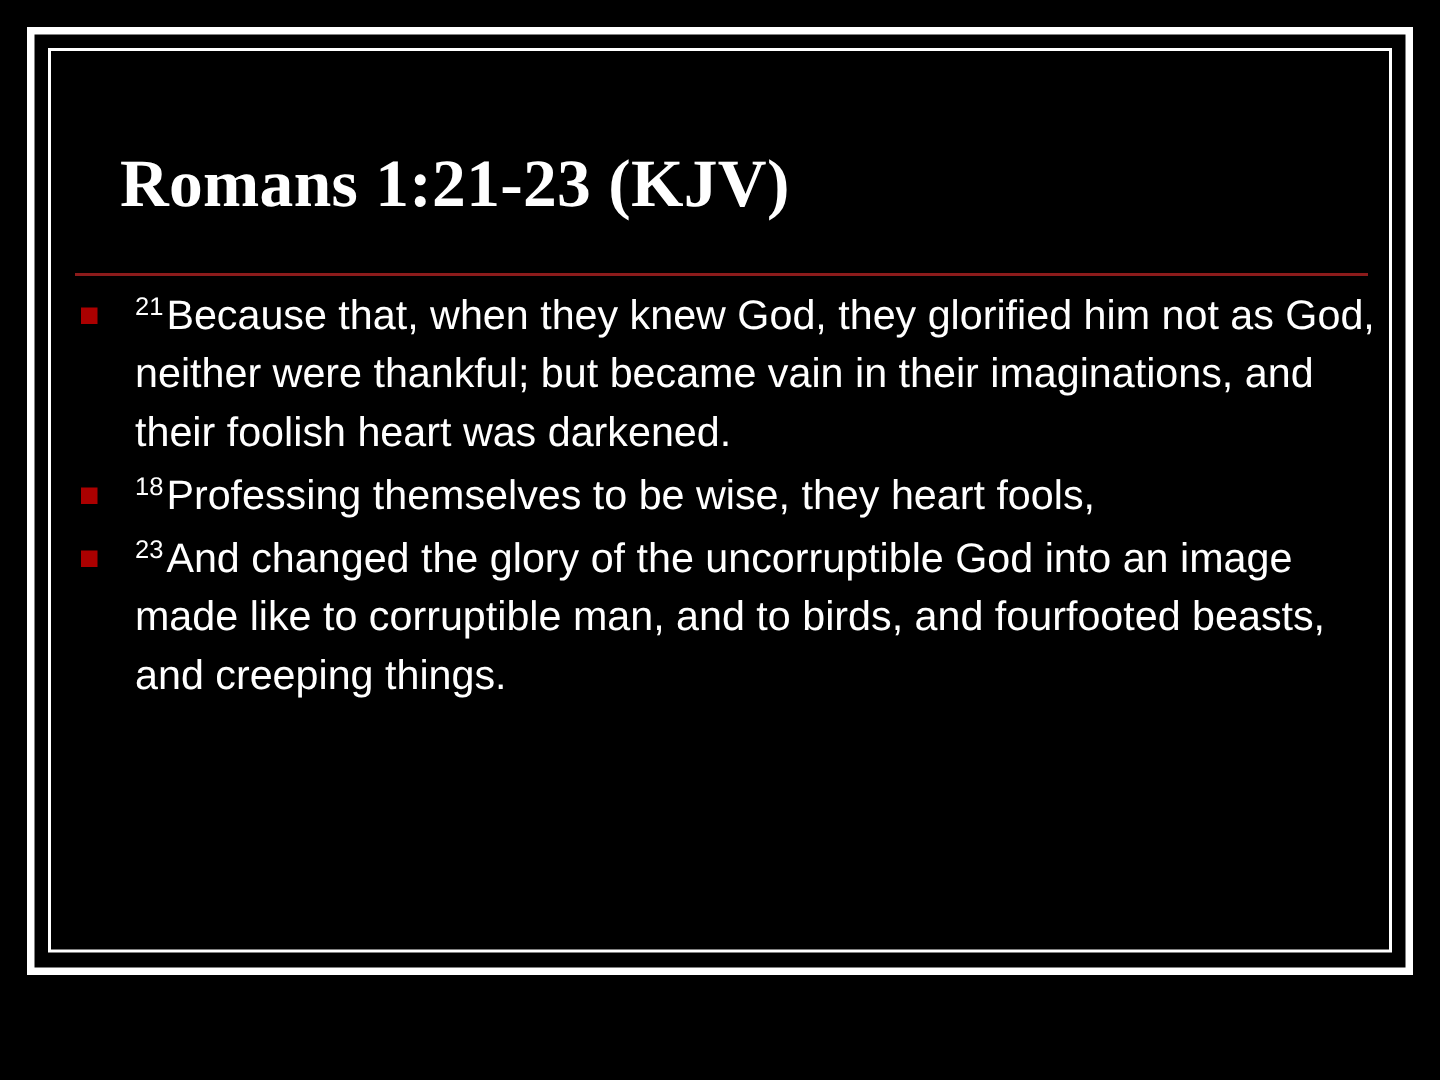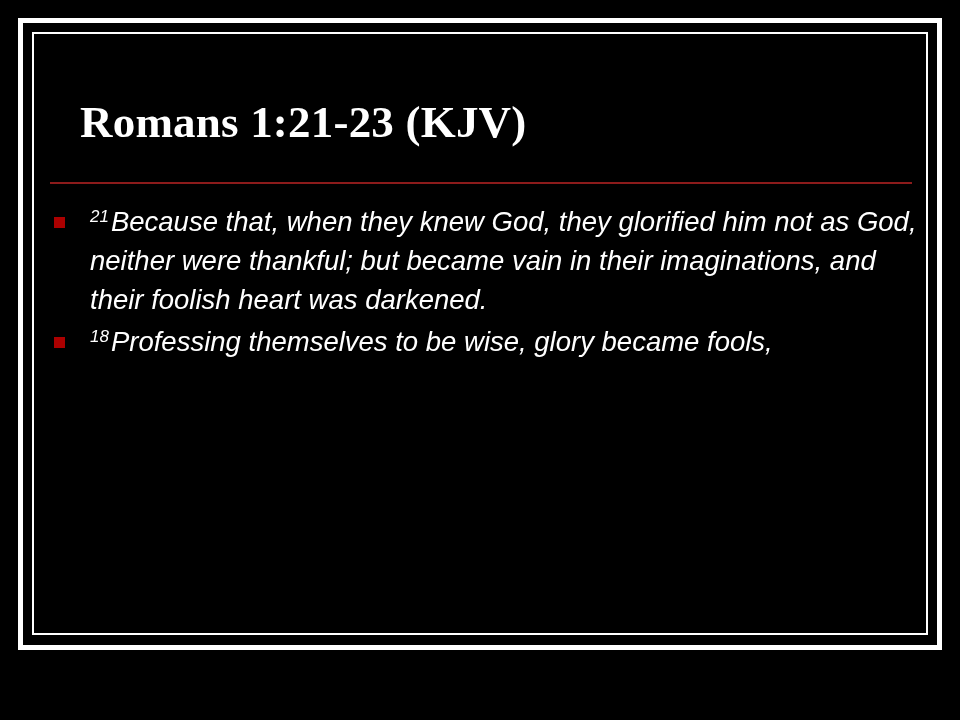--- a/index.html
+++ b/index.html
@@ -73,26 +73,25 @@
     left: 16px;
     top: 148px;
     width: 862px;
     height: 2px;
     background: #8c1b1b;
   }
 
   .body-list {
     position: absolute;
     left: 14px;
-    top: 168px;
+    top: 156px;
     width: 872px;
     margin: 0;
     padding: 0;
     list-style: none;
-    font-style: italic;
   }
 
   .bullet-item {
     position: relative;
     padding-left: 42px;
     margin: 0 0 3px 0;
     color: #ffffff;
     font-family: "Liberation Sans", sans-serif;
     font-size: 27.5px;
     line-height: 39px;
@@ -135,19 +134,23 @@
 
     <ul class="body-list">
 
       <li class="bullet-item">
         <span class="bullet-marker"></span>
         <sup class="verse-num">21</sup><span class="verse-text">Because that, when they knew God, they glorified him not as God, neither were thankful; but became vain in their imaginations, and their foolish heart was darkened.</span>
       </li>
 
       <li class="bullet-item">
         <span class="bullet-marker"></span>
-        <sup class="verse-num">18</sup><span class="verse-text">Professing themselves to be wise, glory became fools,</span>
+        <sup class="verse-num">18</sup><span class="verse-text">Professing themselves to be wise, they heart fools,</span>
       </li>
 
+      <li class="bullet-item">
+        <span class="bullet-marker"></span>
+        <sup class="verse-num">23</sup><span class="verse-text">And changed the glory of the uncorruptible God into an image made like to corruptible man, and to birds, and fourfooted beasts, and creeping things.</span>
+      </li>
 
     </ul>
   </div>
 </div>
 
 </body></html>

